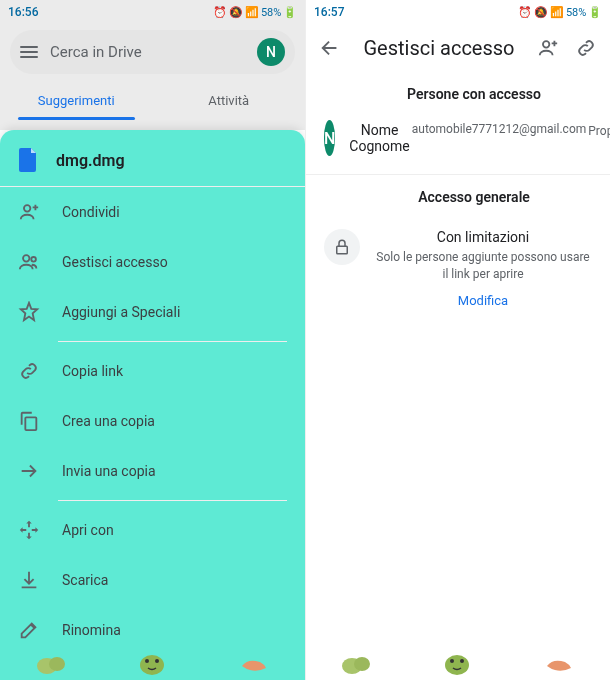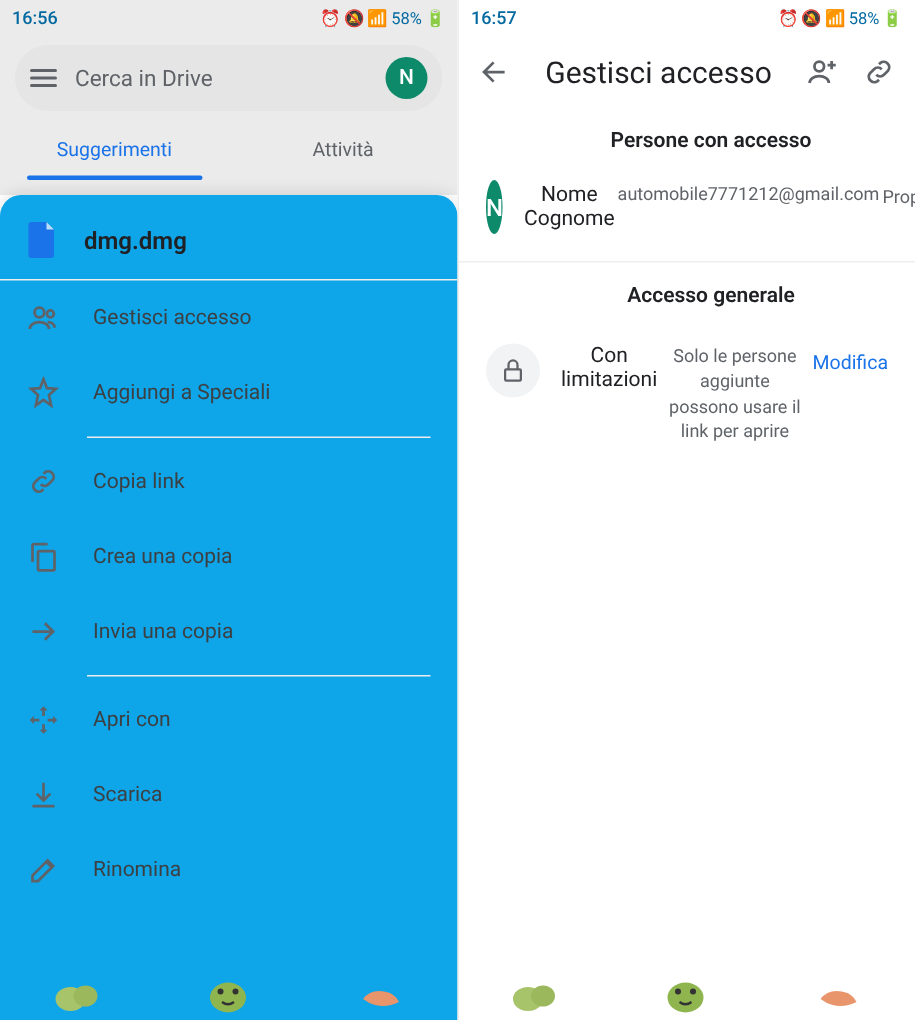--- a/index.html
+++ b/index.html
@@ -58,21 +58,21 @@
   
   .tabs { display: flex; height: 40px; }
   .tab { flex: 1; display: flex; align-items: center; justify-content: center; font-size: 13px; color: #5f6368; position: relative; }
   .tab.active { color: #1a73e8; }
   .tab.active::after { content: ''; position: absolute; bottom: 0; left: 18px; right: 18px; height: 3px; background: #1a73e8; border-radius: 2px; }
 
   
   .sheet {
     position: absolute;
     top: 130px; left: 0; right: 0; bottom: 0;
-    background: #0ea5e9;
+    background: #5eead4;
     border-radius: 14px 14px 0 0;
     box-shadow: 0 -2px 10px rgba(0,0,0,0.1);
     z-index: 3;
     overflow-y: auto;
   }
   .sheet-header {
     display: flex; align-items: center;
     padding: 18px 18px 14px 18px;
     gap: 18px;
     border-bottom: 1px solid #eee;
@@ -115,21 +115,21 @@
   .person-name { font-size: 14px; color: #202124; }
   .person-email { font-size: 12px; color: #5f6368; }
   .person-role { font-size: 12px; color: #5f6368; margin-top: 2px; }
 
   .access-row {
     display: flex;
     padding: 14px 18px;
     gap: 14px;
   }
   .lock-circle { width: 36px; height: 36px; border-radius: 50%; background: #f1f3f4; display: flex; align-items: center; justify-content: center; flex-shrink: 0; }
-  .access-info { display: flex; flex-direction: row; gap: 4px; }
+  .access-info { display: flex; flex-direction: column; gap: 4px; }
   .access-title { font-size: 14px; color: #202124; }
   .access-desc { font-size: 12px; color: #5f6368; line-height: 1.4; }
   .access-edit { font-size: 13px; color: #1a73e8; margin-top: 6px; }
 
   
   .stickers {
     position: absolute;
     bottom: 4px; left: 0;
     width: 610px;
     display: flex;
@@ -177,20 +177,30 @@
       <svg class="file-icon" width="20" height="24" viewBox="0 0 20 24">
           <path fill="#1a73e8" d="M3 0h10l5 5v17a2 2 0 0 1-2 2H3a2 2 0 0 1-2-2V2a2 2 0 0 1 2-2z"></path>
           <path fill="#bbdefb" d="M13 0l5 5h-5z"></path>
         </svg>
       <div class="file-title">dmg.dmg</div>
     </div>
 
     <div class="menu-item">
       <span class="icon">
           <svg width="22" height="22" viewBox="0 0 24 24" fill="none" stroke="#5f6368" stroke-width="2">
+            <circle cx="10" cy="8" r="3.5"></circle>
+            <path d="M3 20c0-3 3-5 7-5s7 2 7 5"></path>
+            <path d="M19 4v6M16 7h6"></path>
+          </svg>
+        </span>
+      <span>Condividi</span>
+    </div>
+    <div class="menu-item">
+      <span class="icon">
+          <svg width="22" height="22" viewBox="0 0 24 24" fill="none" stroke="#5f6368" stroke-width="2">
             <circle cx="9" cy="8" r="3.5"></circle>
             <circle cx="17" cy="9" r="2.5"></circle>
             <path d="M2 20c0-3 3-5 7-5s7 2 7 5M15 15c3 0 5 1.5 5 4"></path>
           </svg>
         </span>
       <span>Gestisci accesso</span>
     </div>
     <div class="menu-item">
       <span class="icon">
           <svg width="22" height="22" viewBox="0 0 24 24" fill="none" stroke="#5f6368" stroke-width="2">

